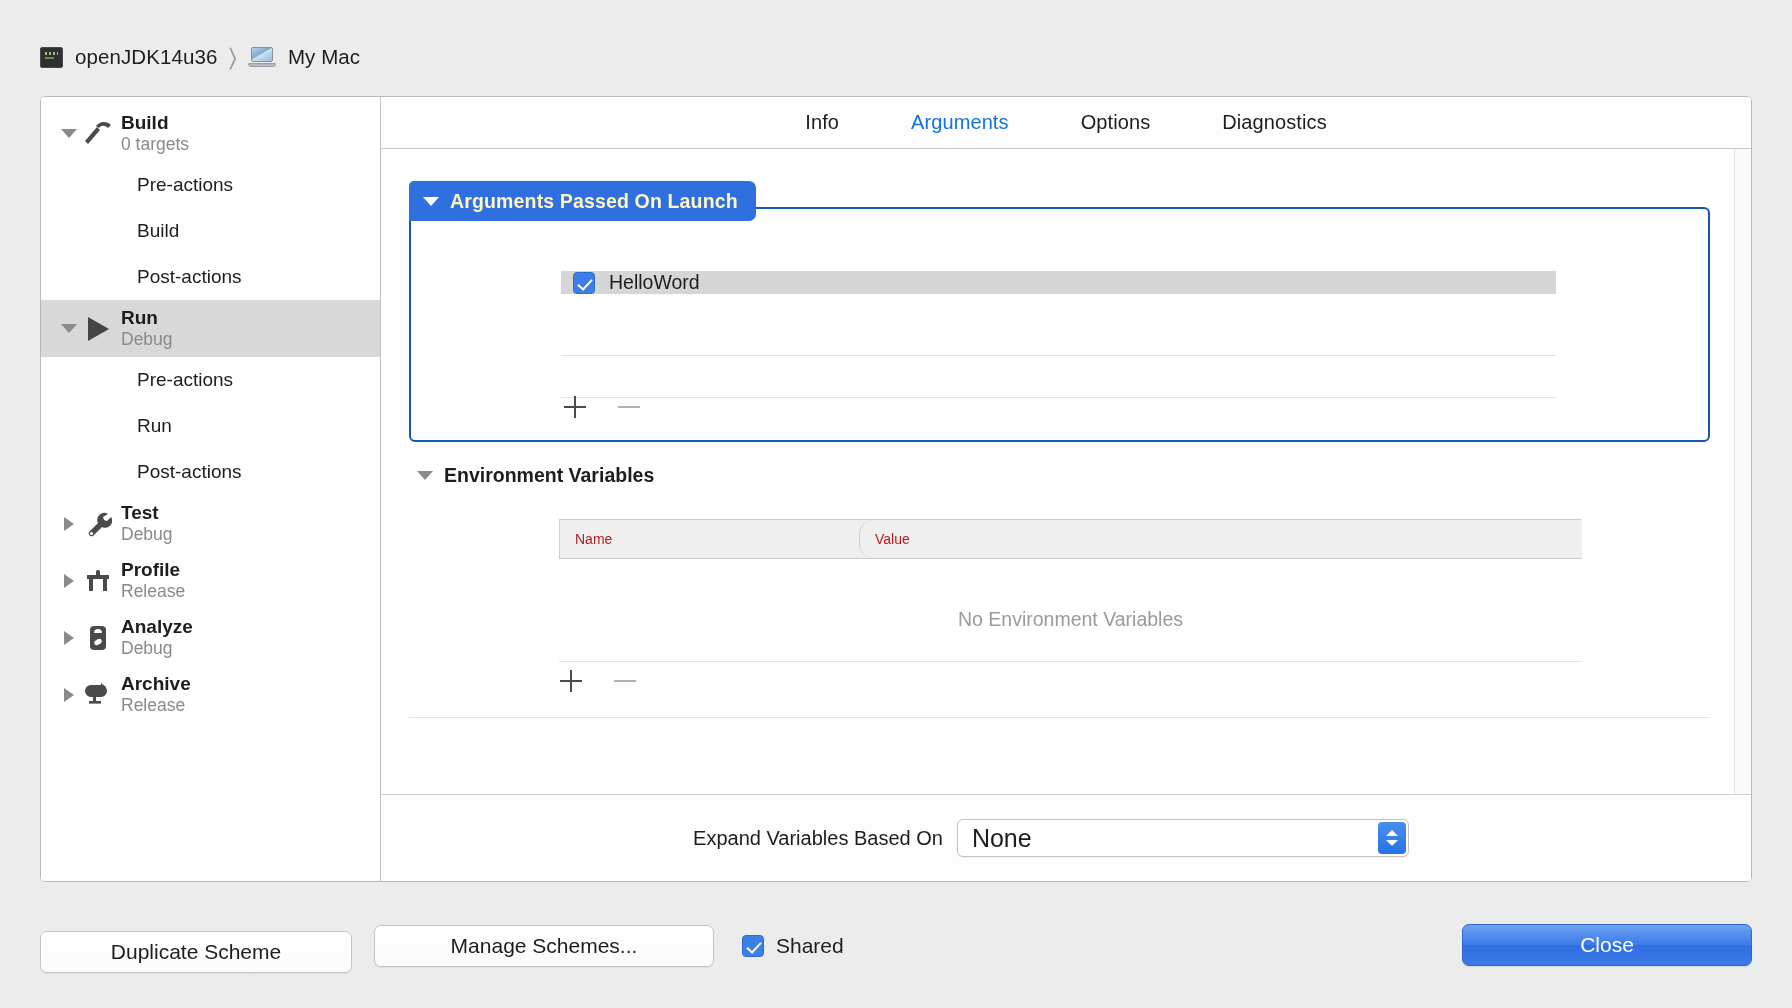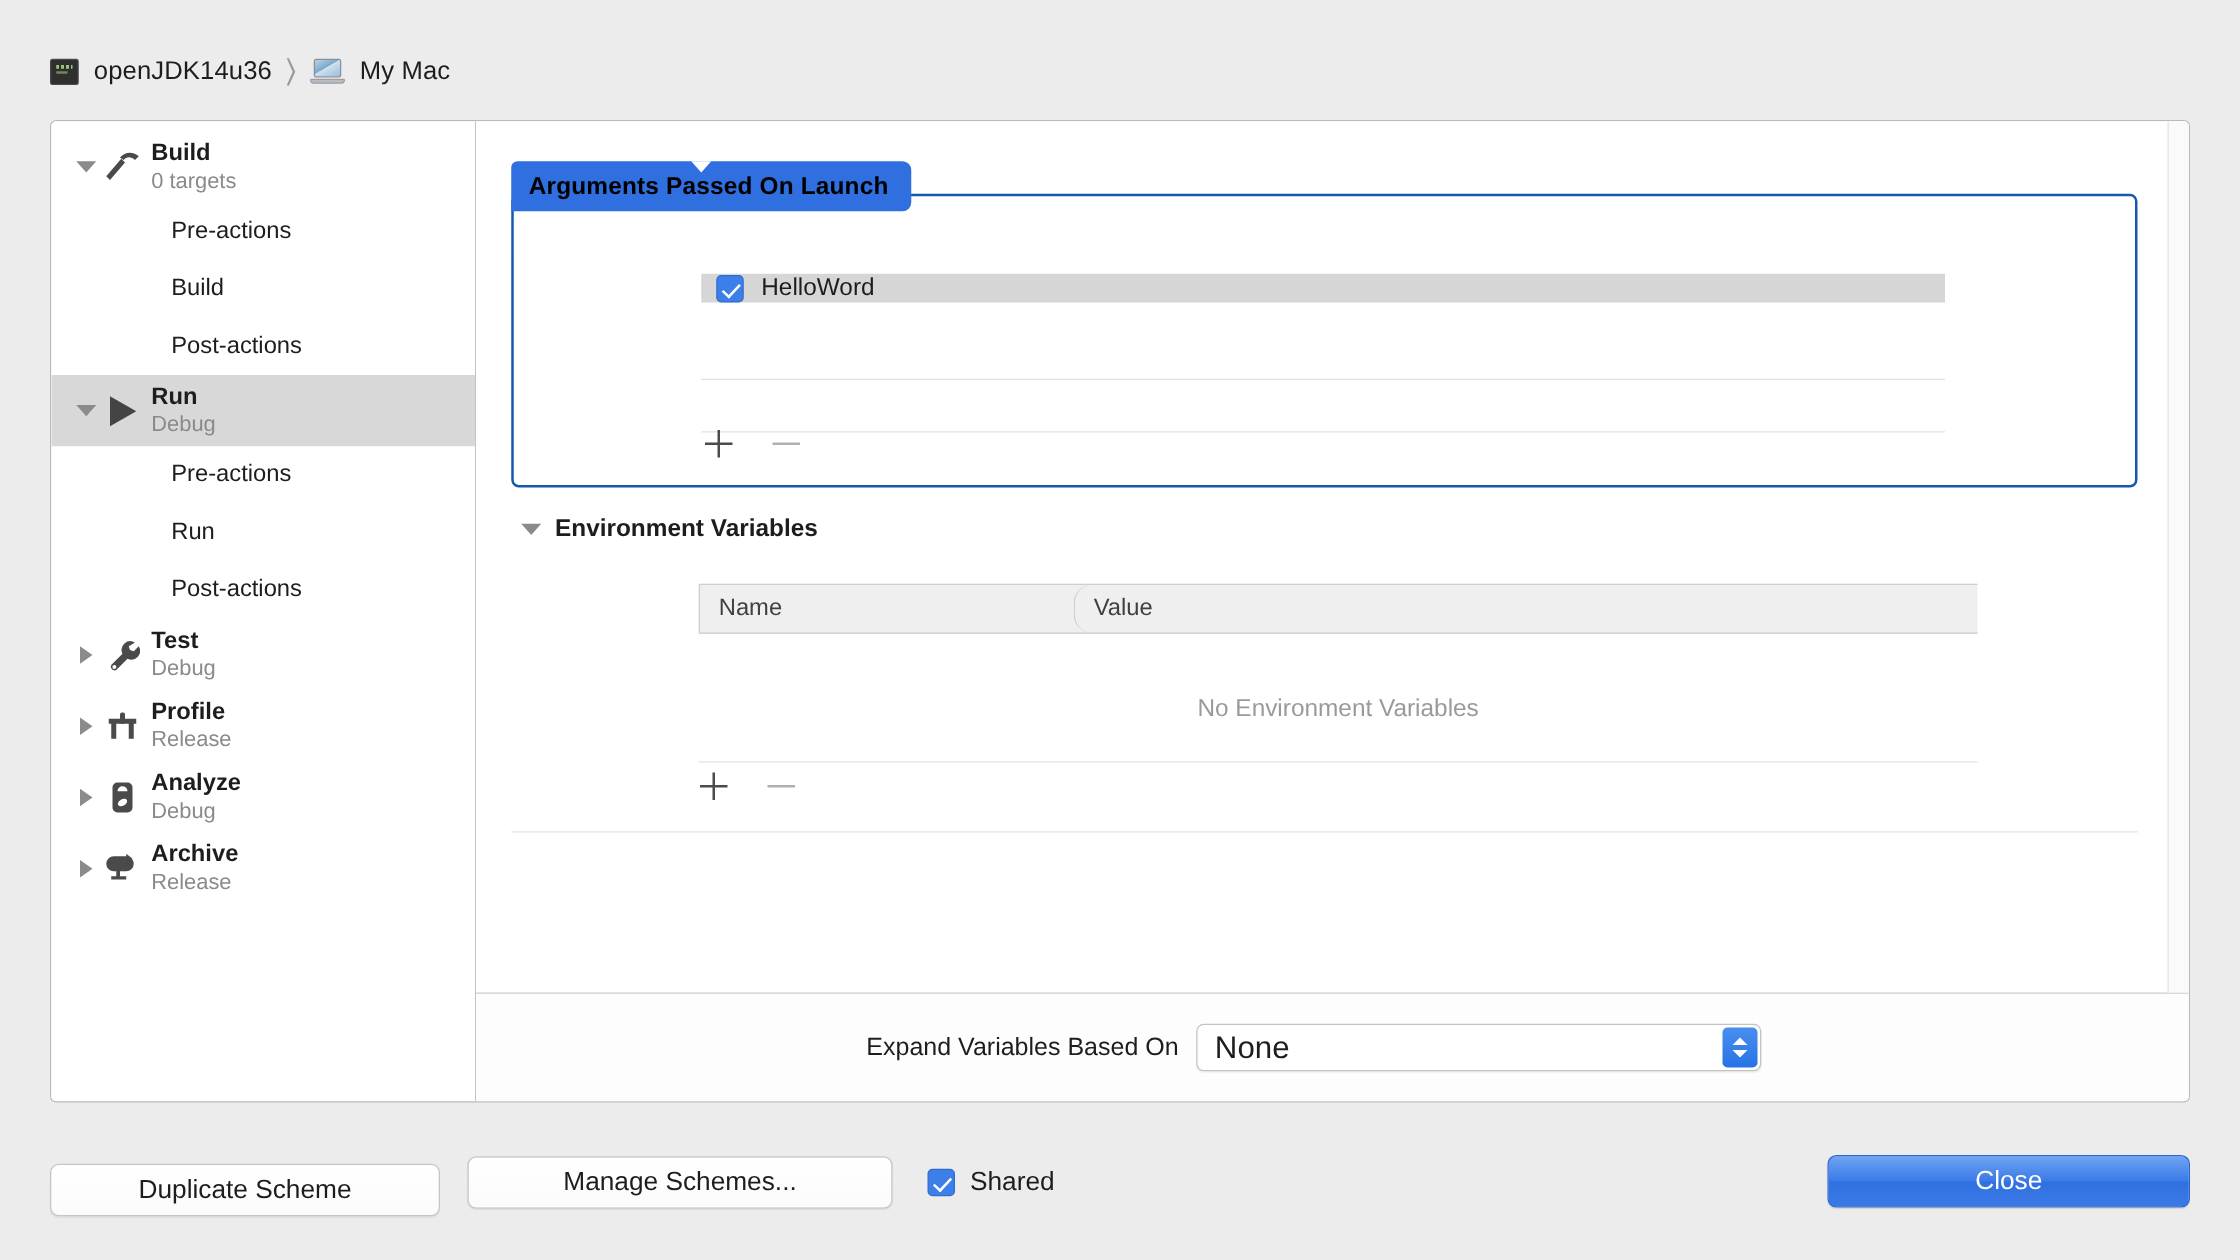--- a/index.html
+++ b/index.html
@@ -182,23 +182,22 @@
     background: #fff;
   }
   #args-header {
     position: absolute;
     left: -2px; top: -28px;
     height: 40px;
     background: #2f6fe0;
     border-radius: 5px 7px 7px 0;
     display: flex; align-items: center;
     padding: 0 18px 0 14px;
-    color: #000000;
+    color: #fef9c3;
     box-shadow: 0 0 0 0 transparent;
-    flex-direction: column;
   }
   #args-header .tri-down-w {
     width: 0; height: 0;
     border-left: 8px solid transparent;
     border-right: 8px solid transparent;
     border-top: 9px solid #ffffff;
     margin-right: 11px;
   }
   #args-header .htxt { font-size: 19.5px; font-weight: bold; letter-spacing: .15px; }
 
@@ -272,21 +271,21 @@
   #env-table {
     position: absolute;
     left: 178px; top: 370px; right: 152px;
     height: 40px;
     background: #efefef;
     border-top: 1px solid #d0d0d0;
     border-bottom: 1px solid #c9c9c9;
     display: flex; align-items: stretch;
   }
   .th {
-    font-size: 19px; color: #404040;
+    font-size: 14px; color: #b91c1c;
     display: flex; align-items: center;
     padding-left: 15px;
     border-left: 1px solid #cfcfcf;
   }
   .th.name { width: 300px; flex: none; }
   .th.value { flex: 1 1 auto; border-radius: 14px; }
 
   #env-empty {
     position: absolute;
     left: 178px; right: 152px; top: 430px;
@@ -515,20 +514,26 @@
       </span>
       <span class="act-text">
         <span class="act-title">Archive</span>
         <span class="act-sub">Release</span>
       </span>
     </div>
   </div>
 
   <div id="content">
 
+    <div id="tabbar">
+      <span class="tab">Info</span>
+      <span class="tab active">Arguments</span>
+      <span class="tab">Options</span>
+      <span class="tab">Diagnostics</span>
+    </div>
 
     <div id="scroller">
       <div id="scrollinner">
 
         <div id="args-box">
           <div id="args-header">
             <span class="tri-down-w"></span>
             <span class="htxt">Arguments Passed On Launch</span>
           </div>
 

